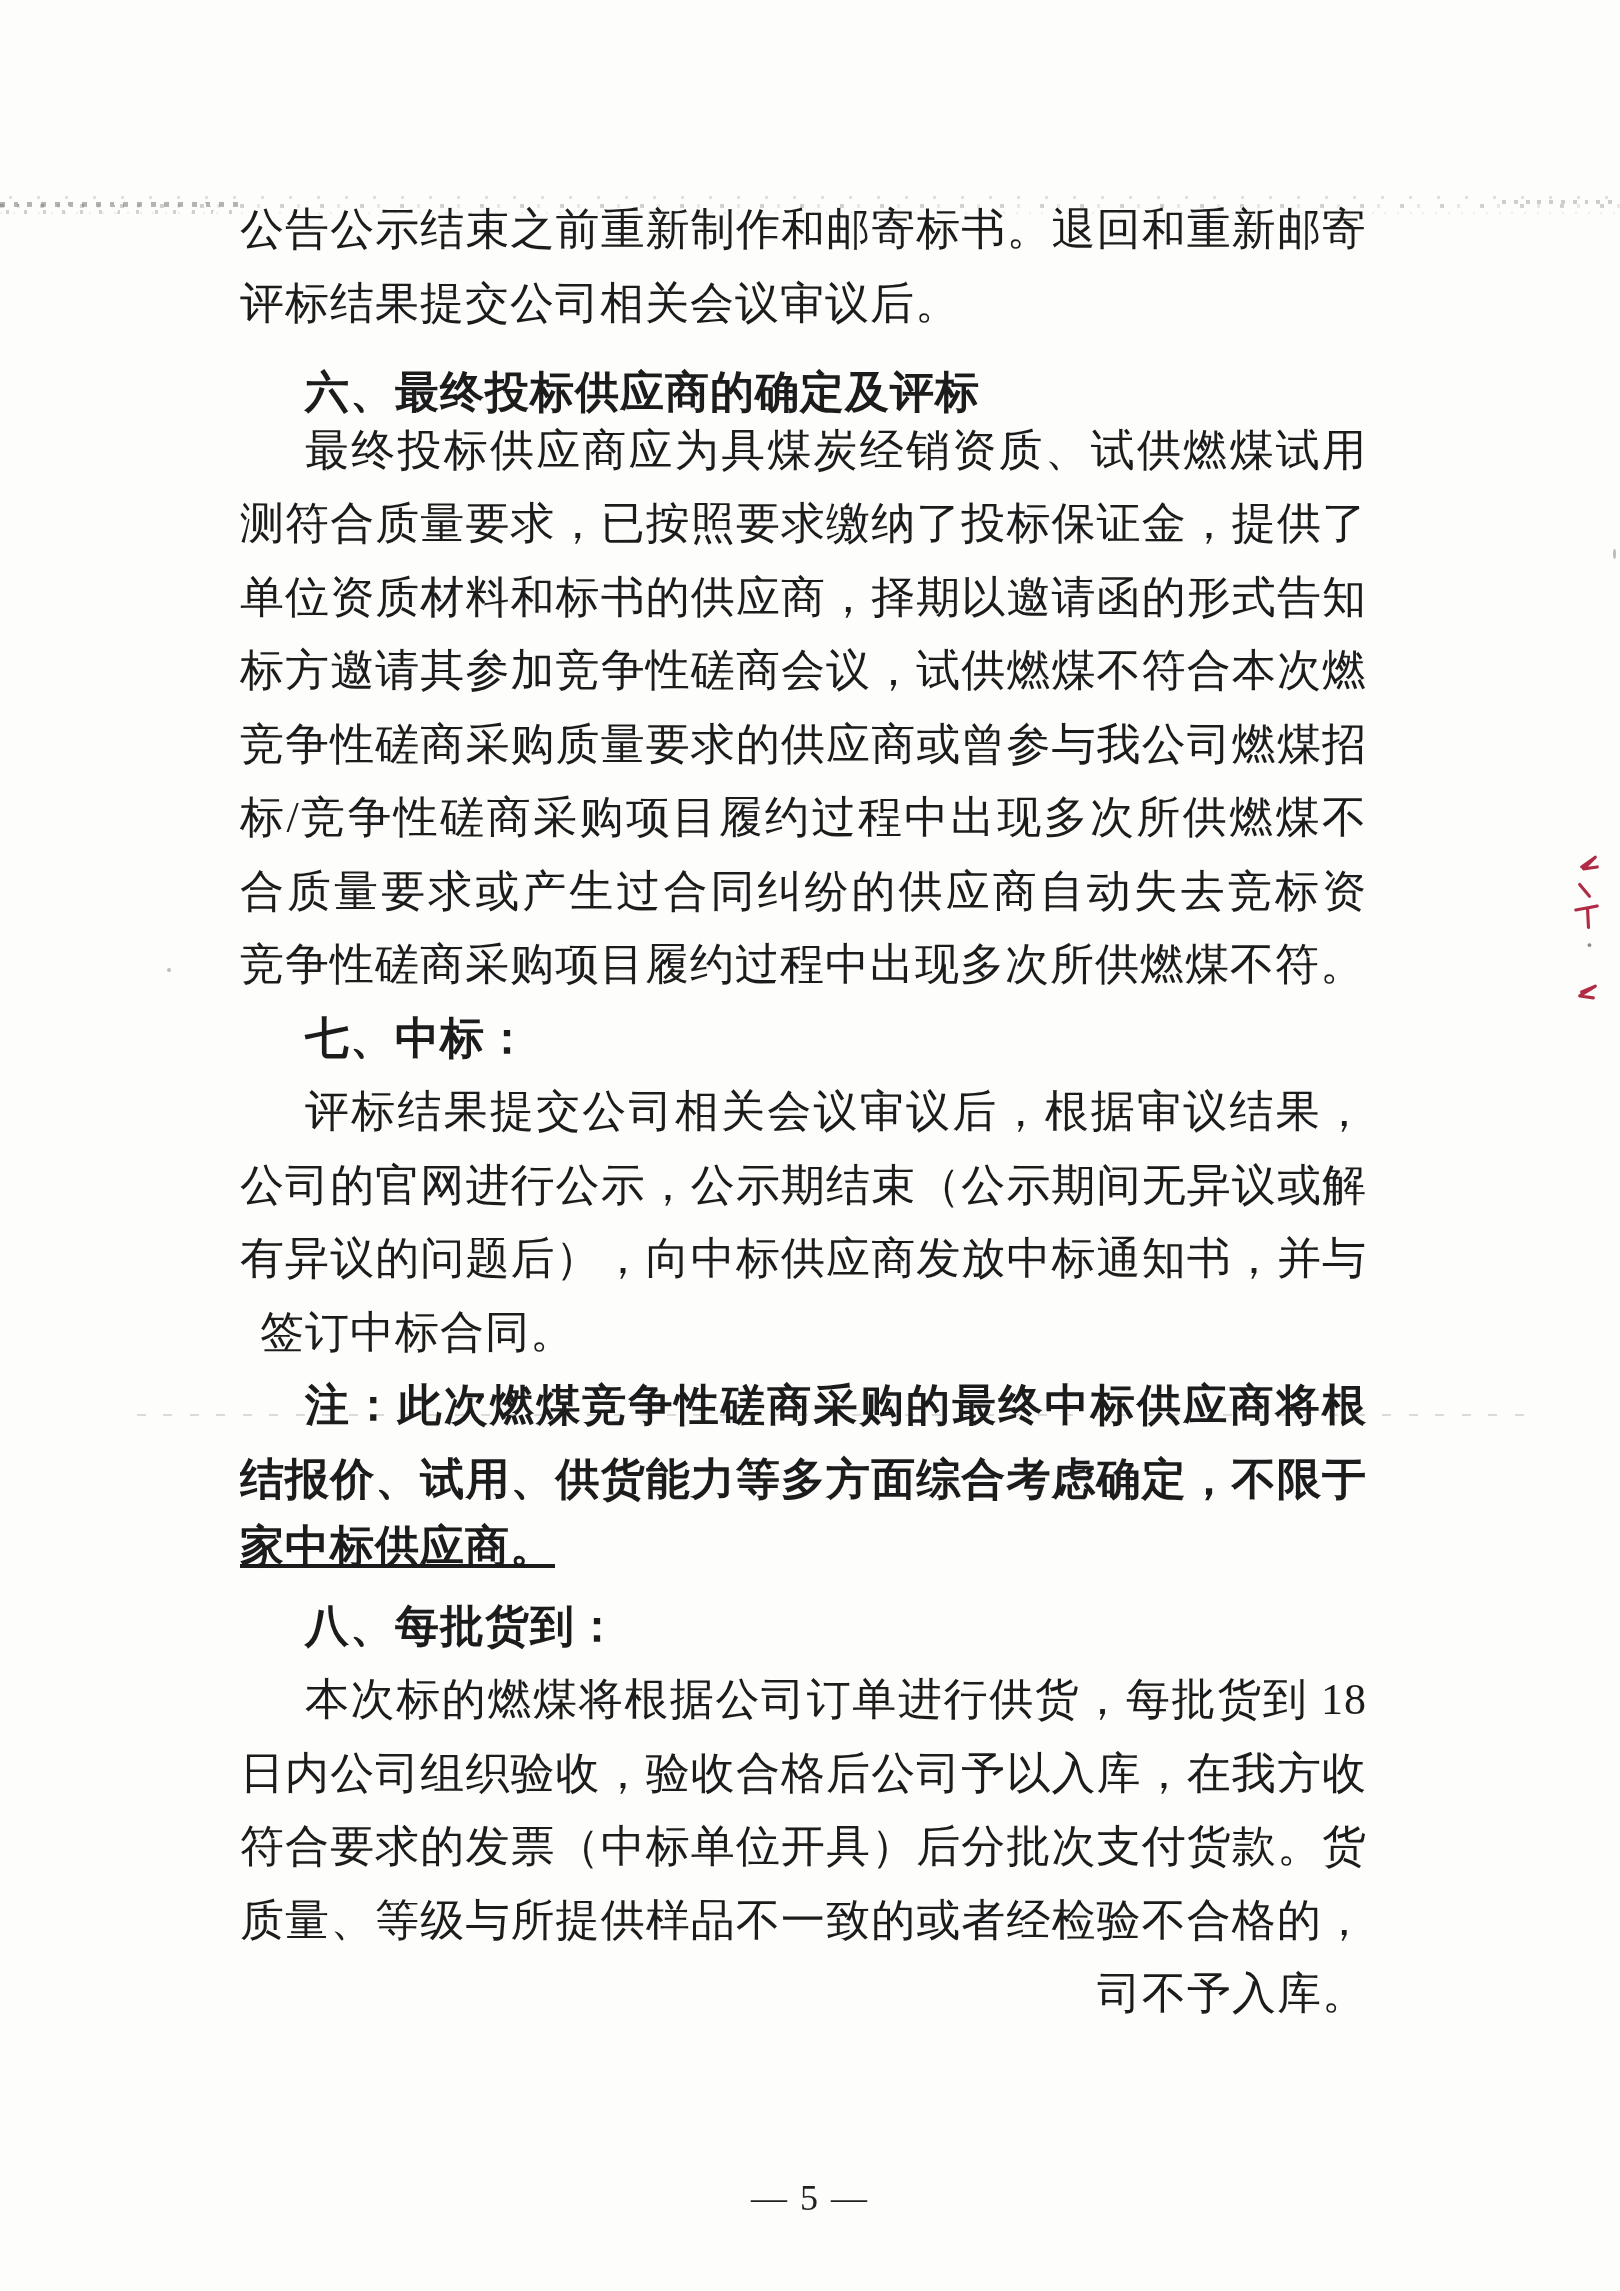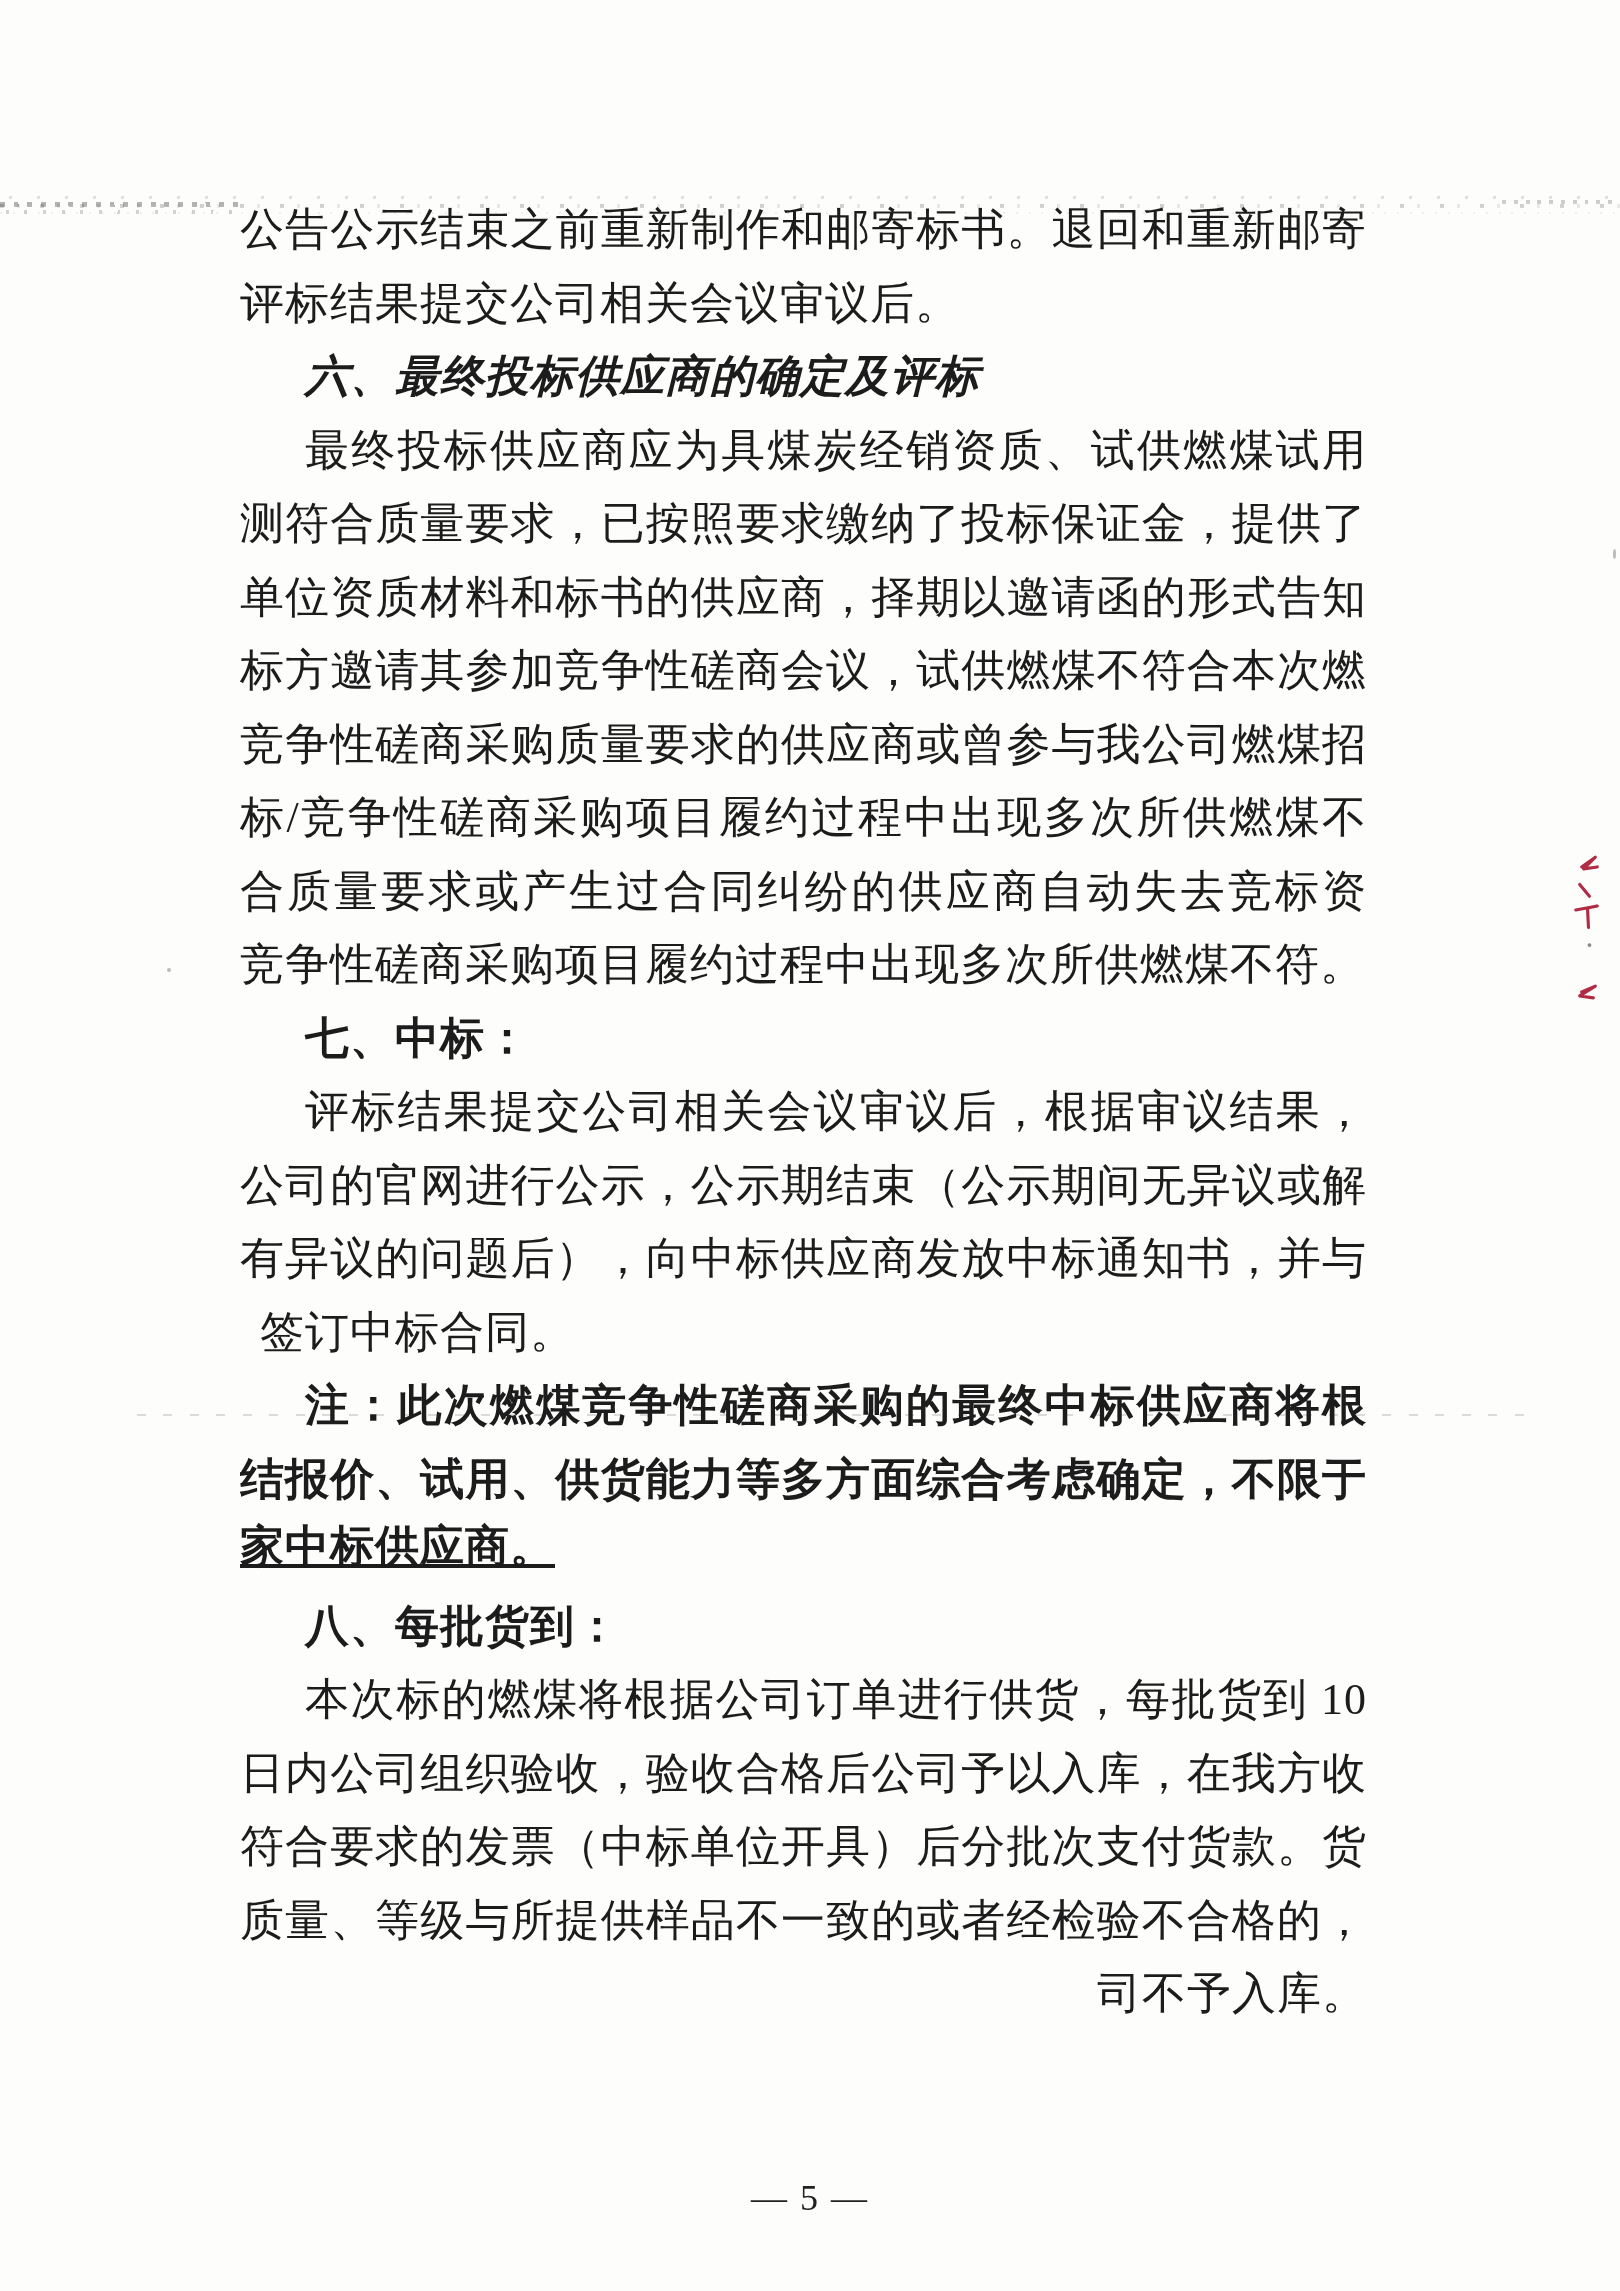--- a/index.html
+++ b/index.html
@@ -81,39 +81,39 @@
   <div class="noise-band"></div>
   <div class="noise-corner-left"></div>
   <div class="noise-corner-right"></div>
   <div class="streak"></div>
   <div class="speck" style="left:167px;top:968px;width:3.9px;height:3.9px;"></div>
   <div class="speck" style="left:1613px;top:549px;width:2.9px;height:9.8px;"></div>
 
   <main class="content" id="doc-lines">
       <div class="line fill" style="top: 193px;">公告公示结束之前重新制作和邮寄标书。退回和重新邮寄标</div>
       <div class="line" style="top: 267px;">评标结果提交公司相关会议审议后。</div>
-      <div class="line bold indent" style="top: 340px; font-style: italic;">六、最终投标供应商的确定及评标</div>
+      <div class="line bold indent" style="top: 356px;">六、最终投标供应商的确定及评标</div>
       <div class="line indent fill" style="top: 414px;">最终投标供应商应为具煤炭经销资质、试供燃煤试用检</div>
       <div class="line fill" style="top: 487px;">测符合质量要求，已按照要求缴纳了投标保证金，提供了本</div>
       <div class="line fill" style="top: 561px;">单位资质材料和标书的供应商，择期以邀请函的形式告知投</div>
       <div class="line fill" style="top: 634px;">标方邀请其参加竞争性磋商会议，试供燃煤不符合本次燃煤</div>
       <div class="line fill" style="top: 708px;">竞争性磋商采购质量要求的供应商或曾参与我公司燃煤招</div>
       <div class="line fill" style="top: 781px;">标/竞争性磋商采购项目履约过程中出现多次所供燃煤不符</div>
       <div class="line fill" style="top: 855px;">合质量要求或产生过合同纠纷的供应商自动失去竞标资格。</div>
       <div class="line" style="top: 928px;">竞争性磋商采购项目履约过程中出现多次所供燃煤不符。</div>
       <div class="line bold indent" style="top: 1002px;">七、中标：</div>
       <div class="line indent fill" style="top: 1075px;">评标结果提交公司相关会议审议后，根据审议结果，在</div>
       <div class="line fill" style="top: 1149px;">公司的官网进行公示，公示期结束（公示期间无异议或解决</div>
       <div class="line fill" style="top: 1222px;">有异议的问题后），向中标供应商发放中标通知书，并与之</div>
       <div class="line" style="top: 1296px; margin-left: 20px;">签订中标合同。</div>
       <div class="line bold indent fill" style="top: 1369px;">注：此次燃煤竞争性磋商采购的最终中标供应商将根据</div>
       <div class="line bold fill" style="top: 1443px;">结报价、试用、供货能力等多方面综合考虑确定，不限于一</div>
       <div class="line bold" style="top: 1510px; text-decoration: underline;">家中标供应商。</div>
       <div class="line bold indent" style="top: 1590px;">八、每批货到：</div>
-      <div class="line indent fill" style="top: 1663px;">本次标的燃煤将根据公司订单进行供货，每批货到 10</div>
+      <div class="line indent fill" style="top: 1663px;">本次标的燃煤将根据公司订单进行供货，每批货到 18</div>
       <div class="line fill" style="top: 1737px;">日内公司组织验收，验收合格后公司予以入库，在我方收到</div>
       <div class="line fill" style="top: 1810px;">符合要求的发票（中标单位开具）后分批次支付货款。货物</div>
       <div class="line fill" style="top: 1884px;">质量、等级与所提供样品不一致的或者经检验不合格的，公</div>
       <div class="line" style="top: 1957px; text-align: right;">司不予入库。</div>
     </main>
 
   <svg class="red-marks" width="43" height="167" viewBox="0 0 44 170">
     <g stroke="#b02c45" stroke-width="3.2" fill="none" stroke-linecap="round" stroke-linejoin="round">
       <path d="M16 22 L30 12 L18 24 L32 22"></path>
       <path d="M14 40 L24 52"></path>

